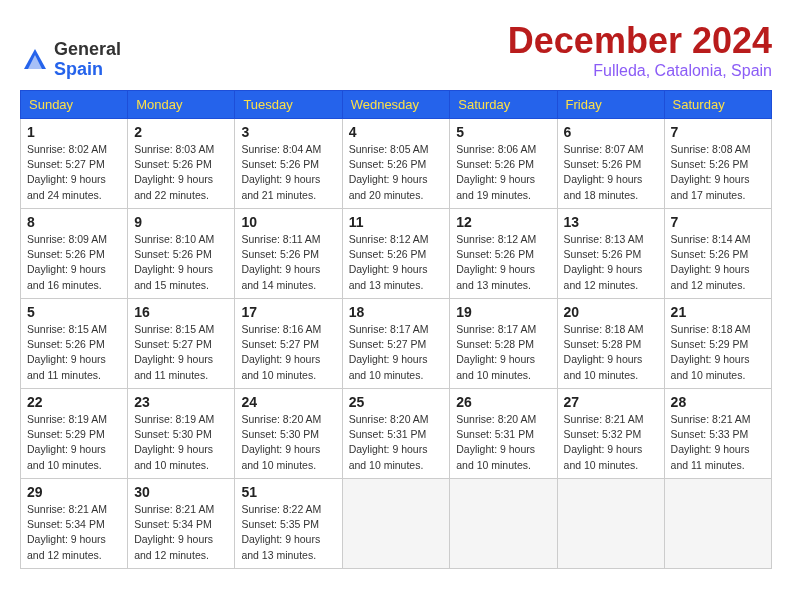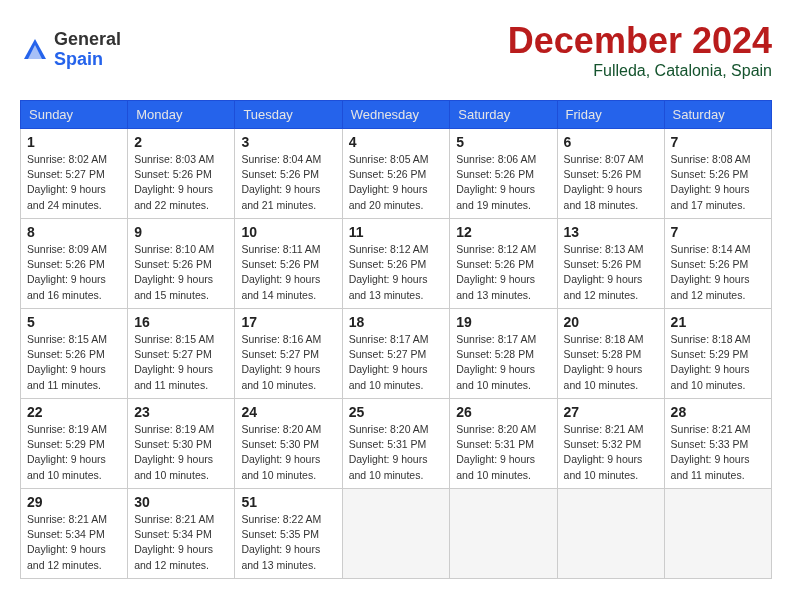--- a/index.html
+++ b/index.html
@@ -6,22 +6,22 @@
     body {
       font-family: Arial, sans-serif;
       background: #fff;
       width: 792px;
       min-height: 612px;
       padding: 20px;
     }
     .header {
       display: flex;
       justify-content: space-between;
-      align-items: center;
-      margin-bottom: 20px;
+      align-items: flex-end;
+      margin-bottom: 10px;
     }
     .logo {
       display: flex;
       align-items: center;
       gap: 4px;
     }
     .logo-text {
       font-size: 18px;
       font-weight: bold;
       line-height: 1.1;
@@ -35,30 +35,30 @@
     .title-block {
       text-align: right;
     }
     .month-title {
       font-size: 36px;
       font-weight: bold;
       color: #b91c1c;
     }
     .location {
       font-size: 16px;
-      color: #14532d;
+      color: #8b5cf6;
     }
     .calendar {
       width: 100%;
       border-collapse: collapse;
       font-size: 11px;
     }
     .calendar th {
       background: #2563eb;
-      color: #e5e5e5;
+      color: #fde047;
       text-align: left;
       padding: 6px 8px;
       font-size: 13px;
       font-weight: normal;
       border: 1px solid #1d4ed8;
     }
     .calendar td {
       vertical-align: top;
       border: 1px solid #ccc;
       padding: 5px 6px;

